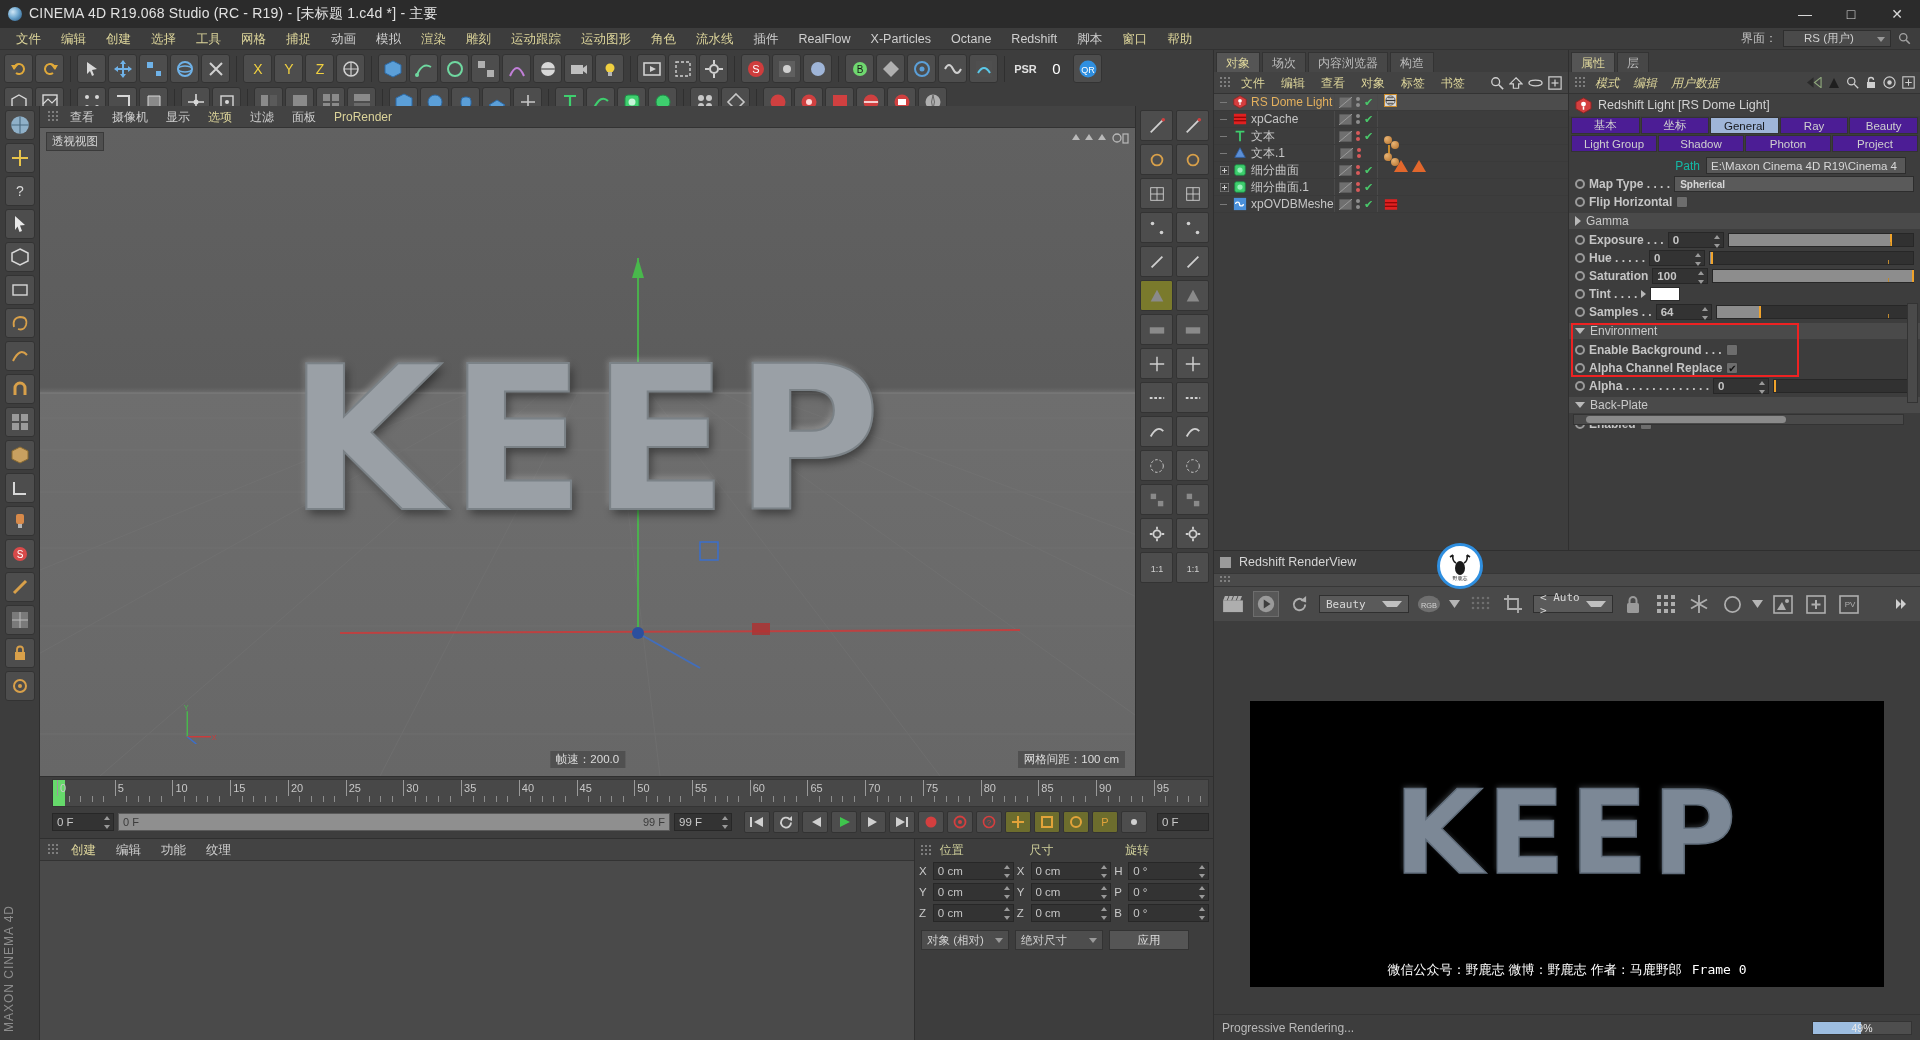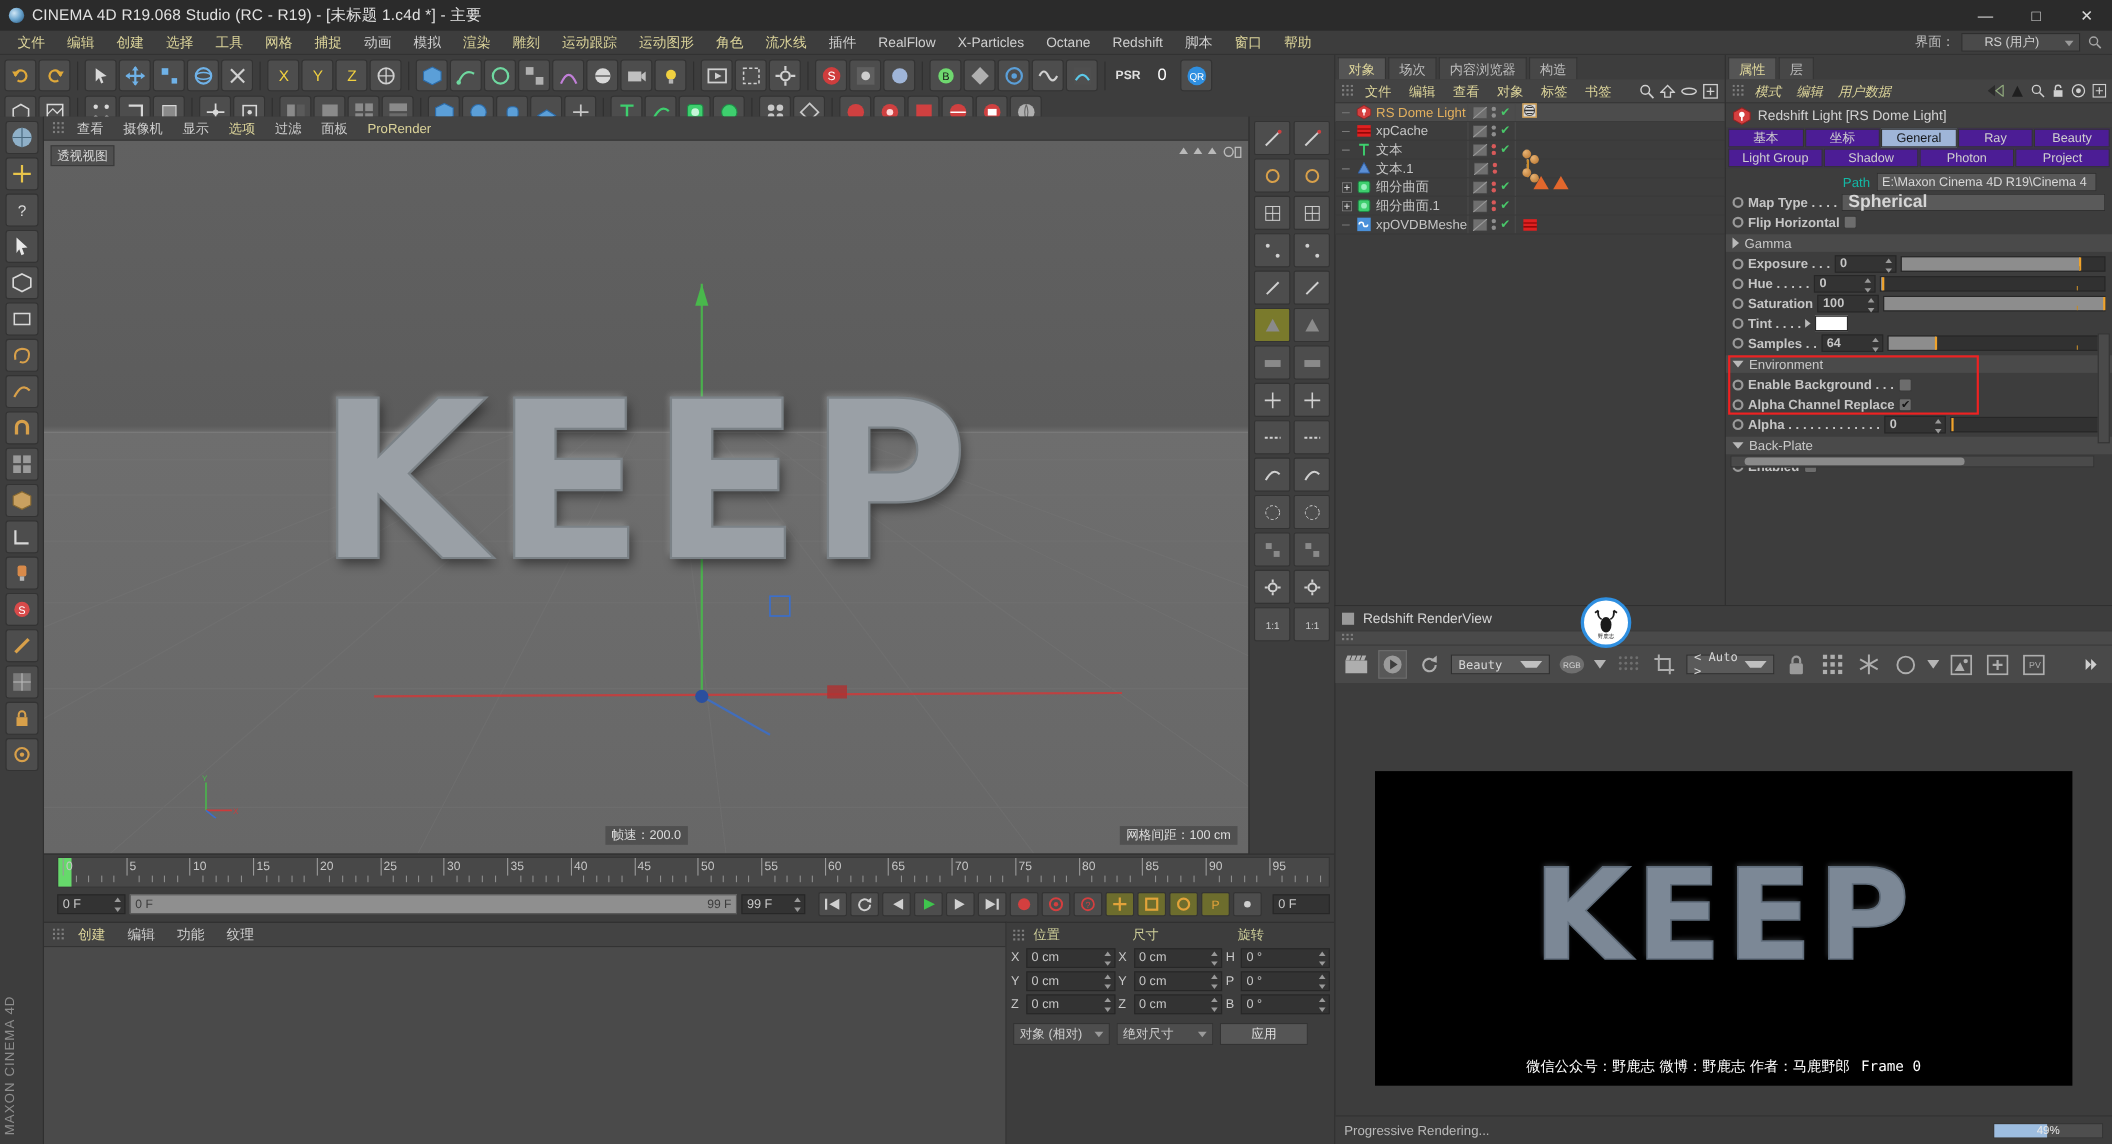--- a/index.html
+++ b/index.html
@@ -186,21 +186,21 @@
   .at-tab.act{ background:#9fb5d8; color:#16181b;}
   .at-body{ padding:3px 0 0 0; position:relative;}
   .pr{ display:flex; align-items:center; height:18px; padding:0 6px 0 6px; gap:4px;font-weight:bold; }
   .pr .bullet{ width:10px;height:10px;border-radius:50%;border:2px solid #9a9a9a;flex:0 0 auto;}
   .pr .lab{ font-size:12px; color:#c5c5c5; white-space:nowrap;}
   .pr .val{ background:#333; border:1px solid #272727; height:16px; font-size:11.5px;
      color:#c6c6c6; display:flex;align-items:center;padding:0 4px; position:relative;}
   .pathrow{display:flex;align-items:center;gap:6px;height:19px;padding-right:14px;justify-content:flex-end;}
   .pathval{width:200px;height:17px;background:#585858;border:1px solid #2d2d2d;font-size:11.5px;
      color:#d8d8d8;display:flex;align-items:center;padding:0 4px;overflow:hidden;white-space:nowrap;}
-  .selbox{ background:#5a5a5a; border:1px solid #2d2d2d; height:16px; font-size:16px;
+  .selbox{ background:#5a5a5a; border:1px solid #2d2d2d; height:16px; font-size:10px;
      color:#d6d6d6; display:flex;align-items:center;padding:0 5px;}
   .slider{ flex:1; height:14px; background:#313131; border:1px solid #272727; position:relative;}
   .slider .fill{position:absolute;left:0;top:0;bottom:0;background:#8d8d8d;}
   .slider .knob{position:absolute;top:0;bottom:0;width:2px;background:#f0a32b;}
   .slider .tickm{position:absolute;bottom:0;width:1px;height:4px;background:#c08a2d;}
   .cbox{ width:12px;height:12px;background:#6d6d6d;border:1px solid #3a3a3a;border-radius:2px;
      display:flex;align-items:center;justify-content:center;font-size:10px;color:#111;}
   .grp{ background:#4a4a4a; height:16px; display:flex; align-items:center; gap:5px;
      padding-left:6px; font-size:12px; color:#c9c9c9; margin:2px 0;}
   .grp .arw{width:0;height:0;border-left:5px solid transparent;border-right:5px solid transparent;

